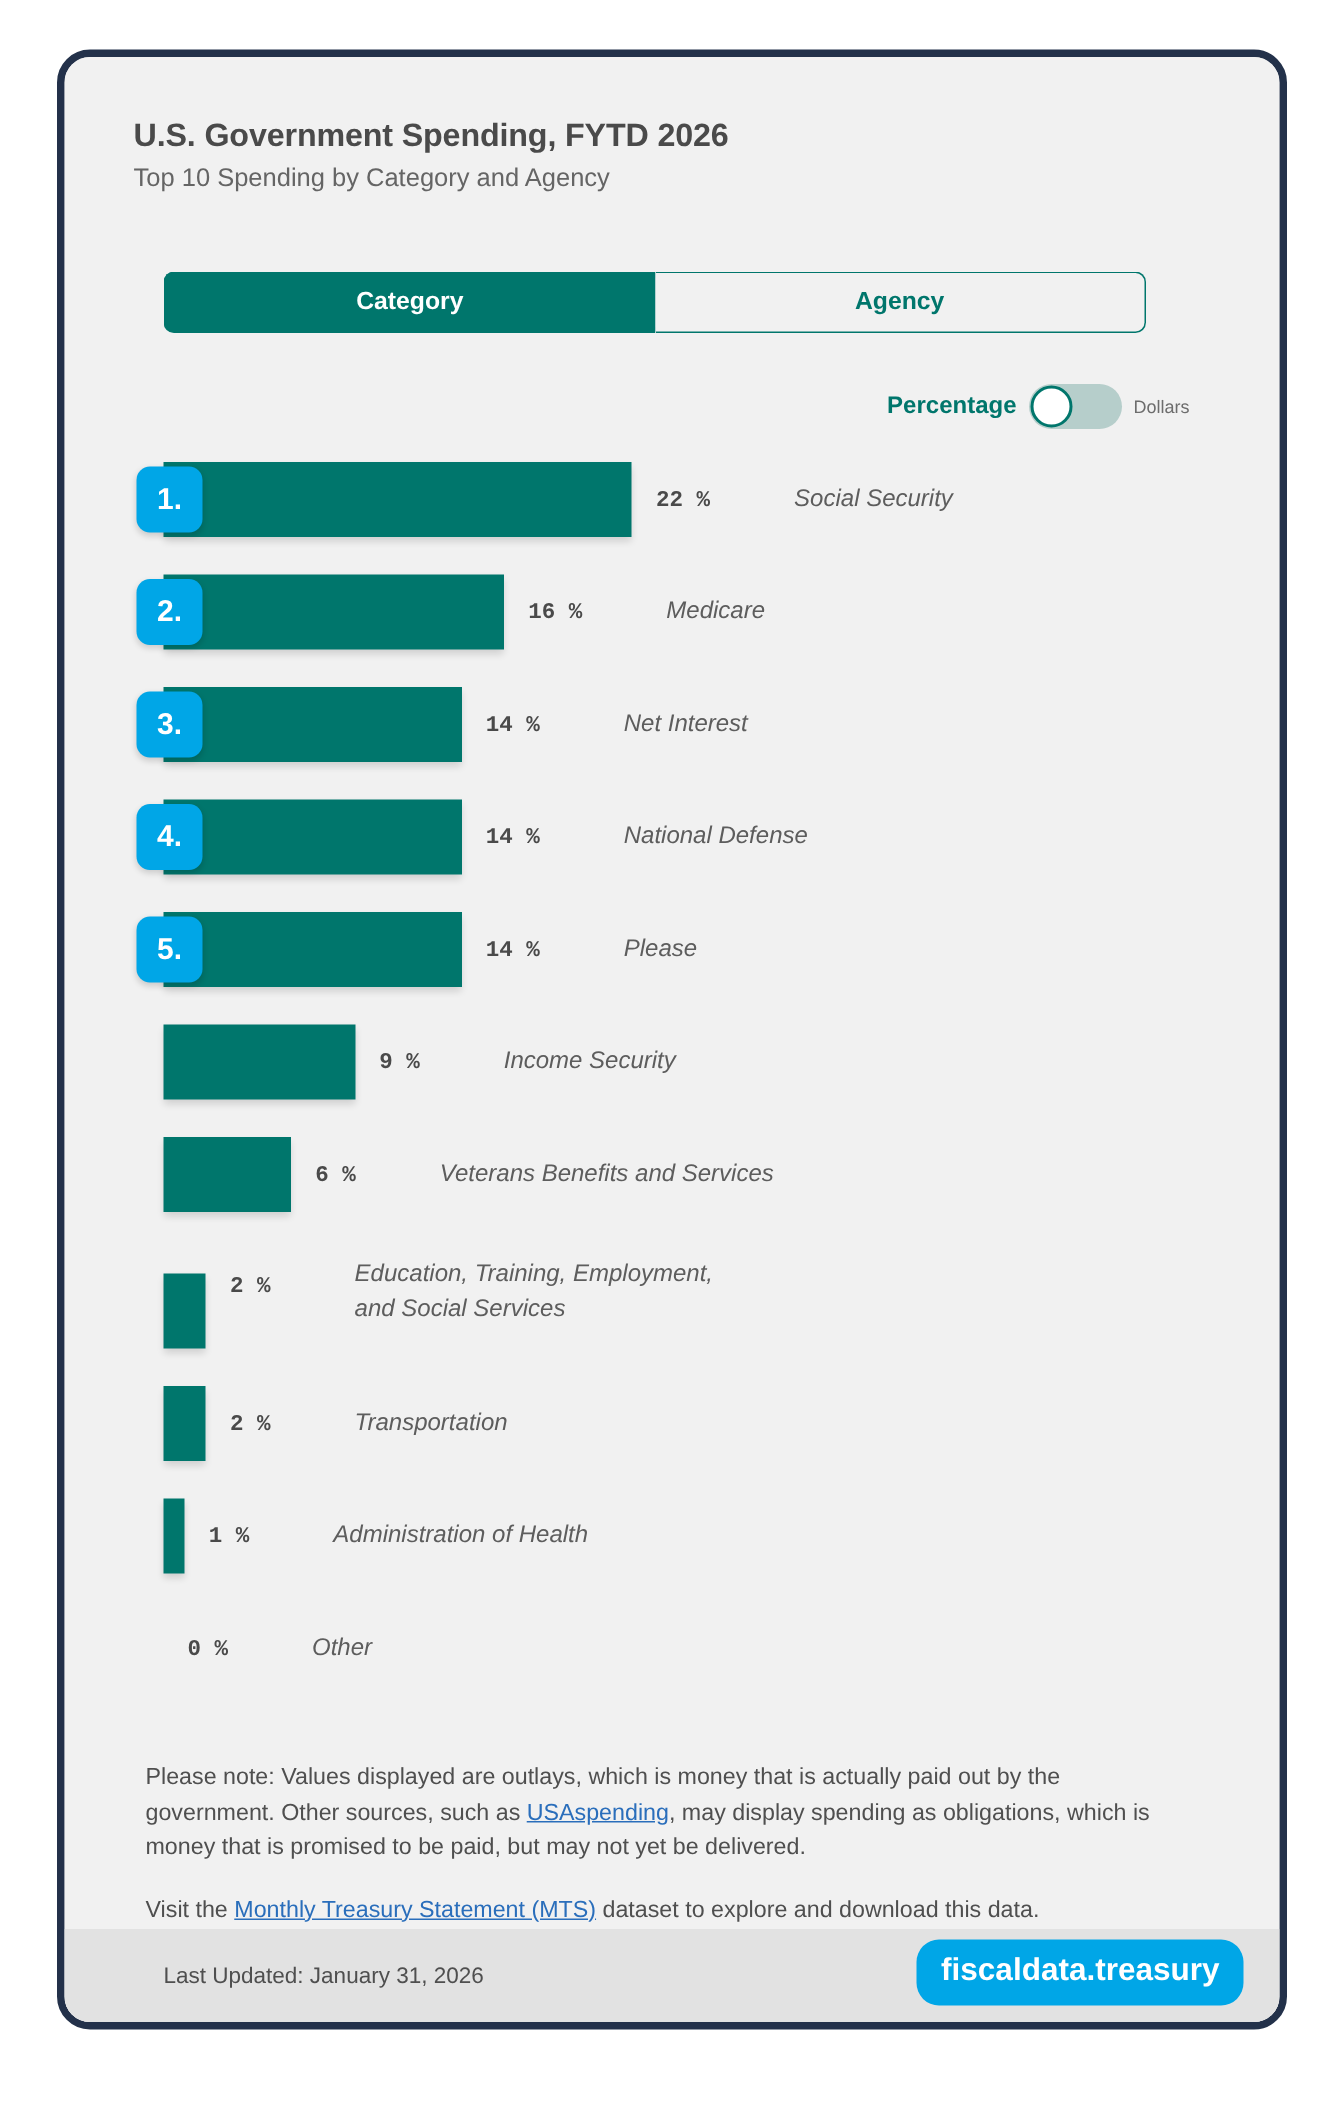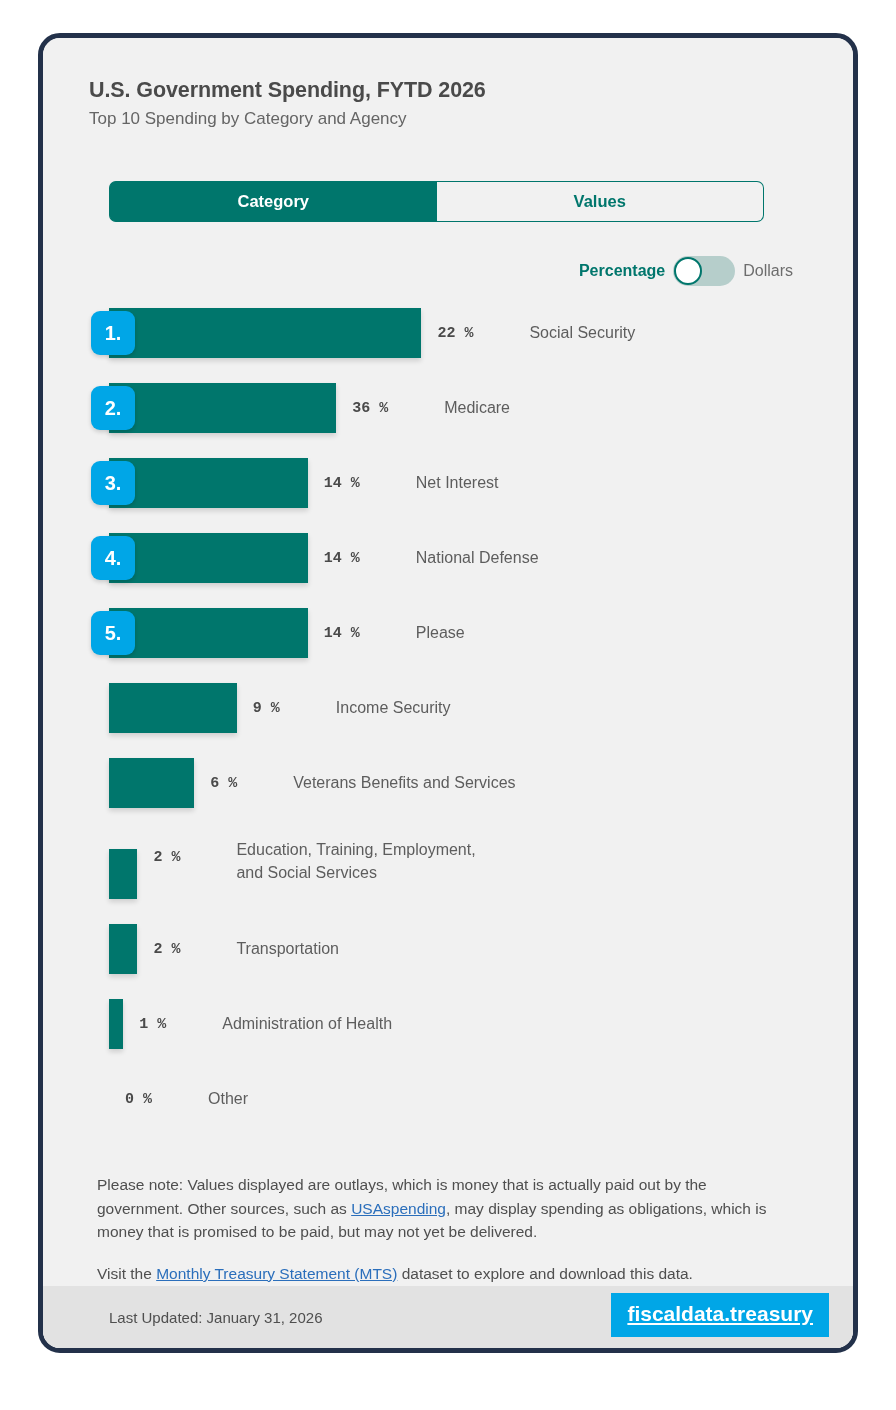--- a/index.html
+++ b/index.html
@@ -86,21 +86,21 @@
     display: flex;
     align-items: center;
     gap: 8px;
   }
   .toggle-label-left {
     font-size: 16px;
     font-weight: bold;
     color: #00766c;
   }
   .toggle-label-right {
-    font-size: 16px;
+    font-size: 12px;
     color: #6d6d6d;
   }
   .toggle-switch {
     position: relative;
     width: 62px;
     height: 30px;
     border-radius: 15px;
     background: #b6cecb;
     cursor: pointer;
   }
@@ -161,20 +161,21 @@
     white-space: nowrap;
     flex: none;
     font-family: Liberation Mono, monospace;
   }
   .bar-label {
     font-size: 16px;
     color: #5d5d5d;
     margin-left: 56px;
     line-height: 1.42;
     max-width: 250px;
+    font-style: italic;
   }
   .bar-row.tall { height: auto; min-height: 50px; align-items: flex-start; }
   .bar-row.tall .bar,
   .bar-row.tall .bar-pct { margin-top: 16px; }
   .bar-row.tall .bar-label { margin-top: 6px; }
 
   
   .notes {
     position: absolute;
     left: 54px;
@@ -210,40 +211,39 @@
     color: #4f4f4f;
   }
   .footer-badge {
     position: absolute;
     right: 24px;
     top: 7px;
     background: #00a6e7;
     color: #ffffff;
     font-size: 21px;
     font-weight: bold;
-    border-radius: 0;
+    border-radius: 15px;
     padding: 9px 16px 11px 16px;
     white-space: nowrap;
-    text-decoration: underline;
   }
 </style>
 </head>
 <body>
 
 <div class="card-outer">
   <div class="card-inner">
 
     <div class="header">
       <div class="title">U.S. Government Spending, FYTD 2026</div>
       <div class="subtitle">Top 10 Spending by Category and Agency</div>
     </div>
 
     <div class="tabs">
       <div class="tab active">Category</div>
-      <div class="tab inactive">Values</div>
+      <div class="tab inactive">Agency</div>
     </div>
 
     <div class="toggle-row">
       <span class="toggle-label-left">Percentage</span>
       <div class="toggle-switch">
         <div class="toggle-knob"></div>
       </div>
       <span class="toggle-label-right">Dollars</span>
     </div>
 
@@ -252,21 +252,21 @@
           <div class="bar-spacer"></div>
           <div class="bar" style="width: 312.4px;"></div>
           <div class="rank-badge">1.</div>
           <div class="bar-pct">22 %</div>
           <div class="bar-label">Social Security</div>
         </div>
         <div class="bar-row">
           <div class="bar-spacer"></div>
           <div class="bar" style="width: 227.2px;"></div>
           <div class="rank-badge">2.</div>
-          <div class="bar-pct">36 %</div>
+          <div class="bar-pct">16 %</div>
           <div class="bar-label">Medicare</div>
         </div>
         <div class="bar-row">
           <div class="bar-spacer"></div>
           <div class="bar" style="width: 198.8px;"></div>
           <div class="rank-badge">3.</div>
           <div class="bar-pct">14 %</div>
           <div class="bar-label">Net Interest</div>
         </div>
         <div class="bar-row">

